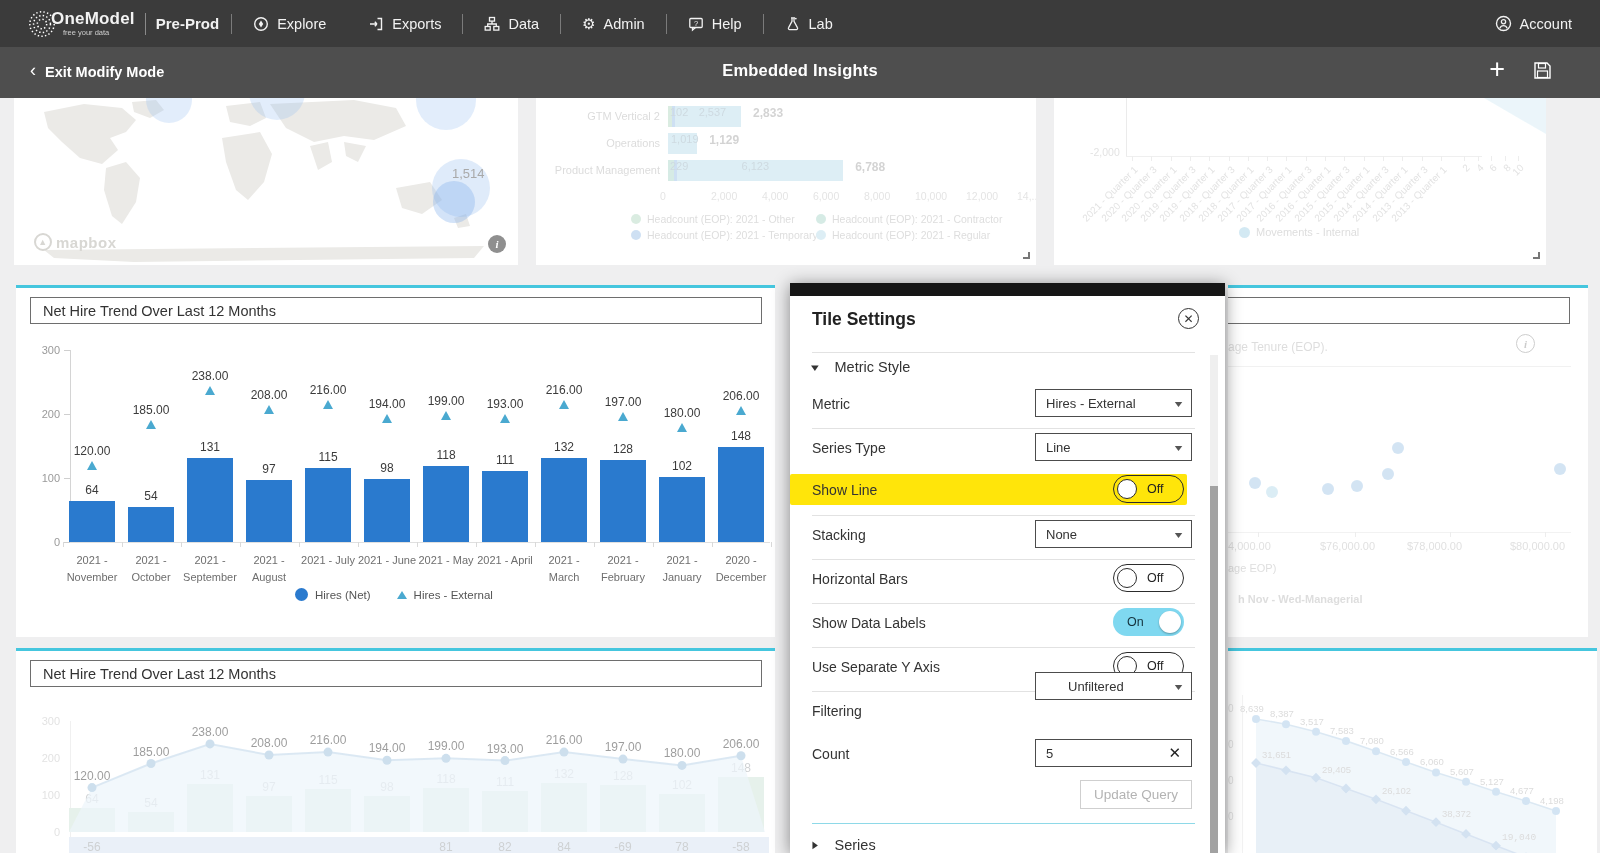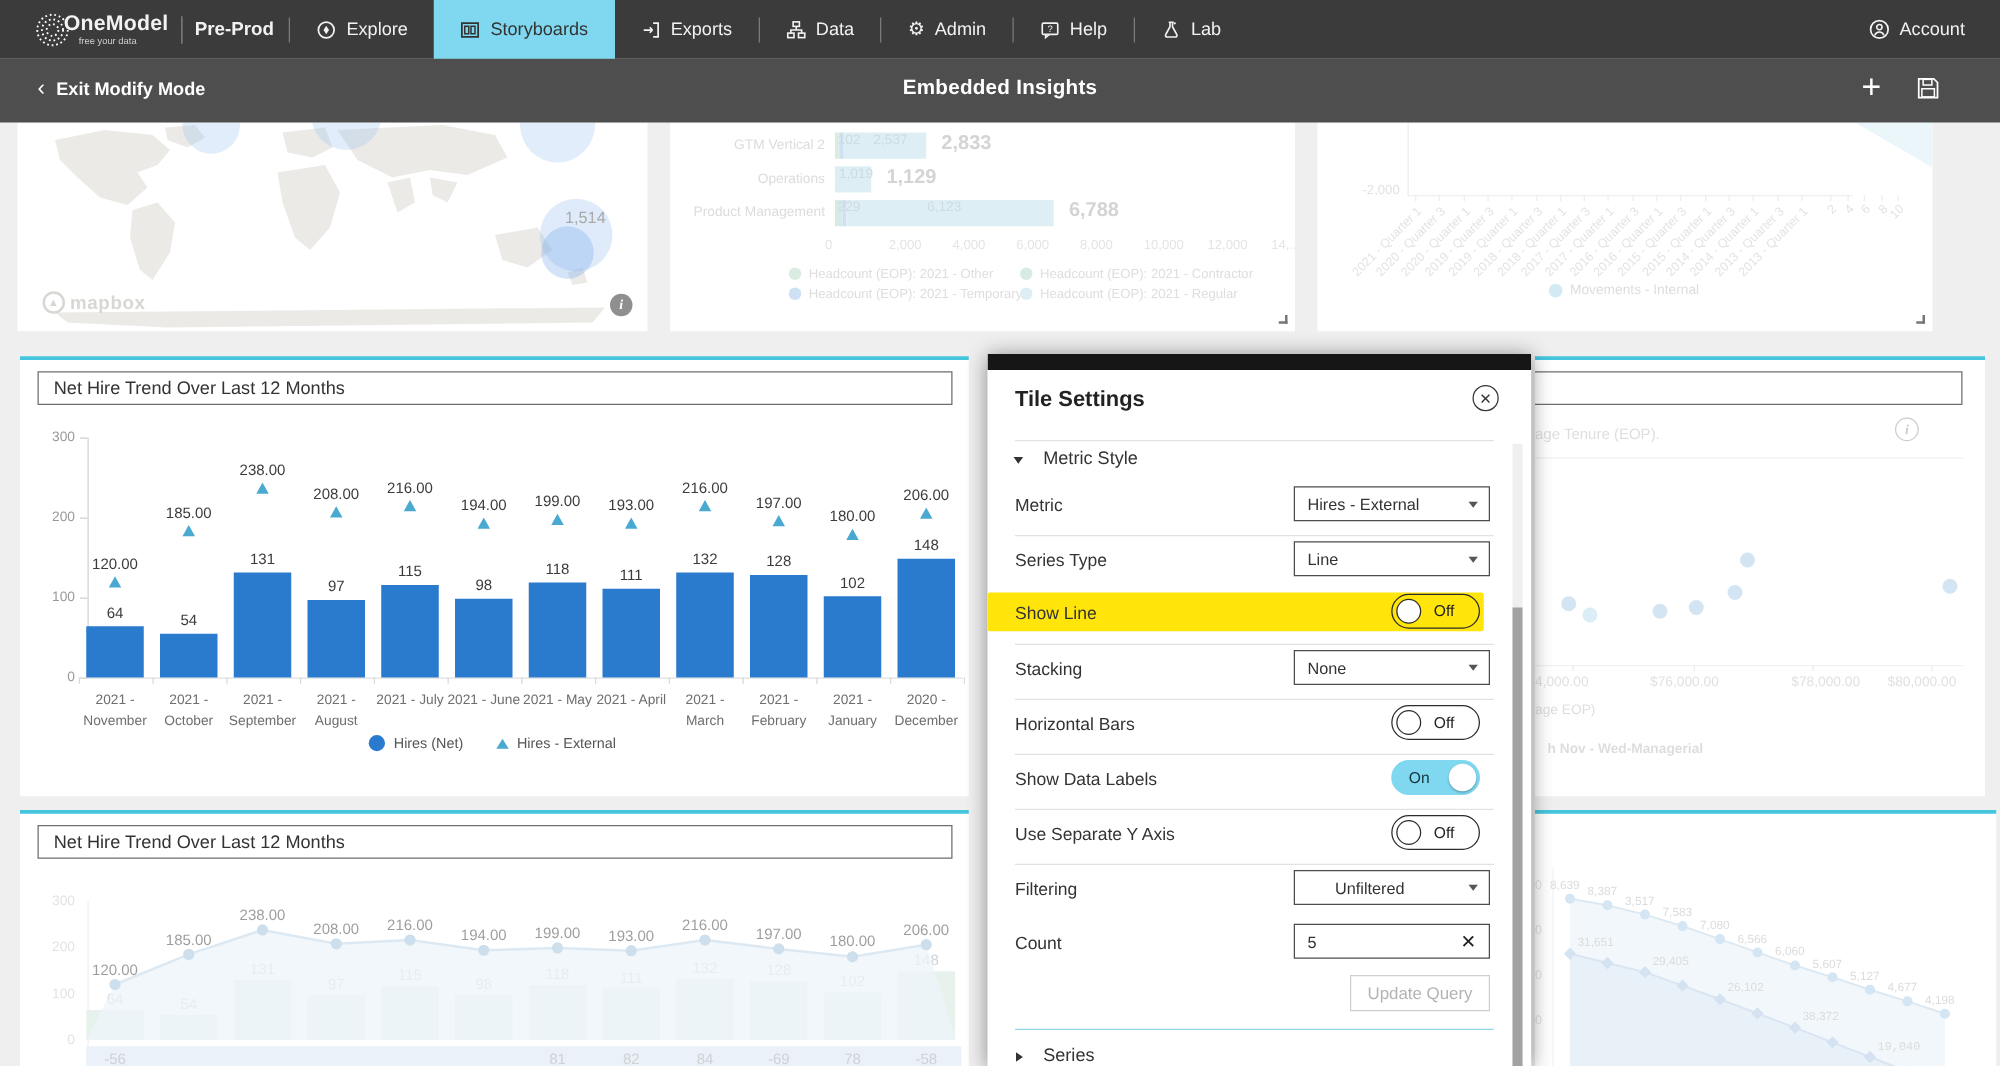--- a/index.html
+++ b/index.html
@@ -42,21 +42,21 @@
   .info-circle { position:absolute; width:19px; height:19px; border-radius:50%; color:#9b9b9b; border:1.6px solid #9b9b9b; font-size:11px; font-weight:bold; display:flex; align-items:center; justify-content:center; font-family:"Liberation Serif",serif; font-style:italic;}
   .info-solid { position:absolute; width:18px; height:18px; border-radius:50%; background:#8f8f8f; color:#fff; font-size:11px; font-weight:bold; display:flex; align-items:center;justify-content:center; font-family:"Liberation Serif",serif; font-style:italic;}
 
   
   .mapbox-logo { position:absolute; left:20px; bottom:14px; display:flex; align-items:center; gap:4px; color:#d8d7d3; font-weight:bold; font-size:15px; letter-spacing:.5px;}
   .mapbox-circ { width:18px; height:18px; border-radius:50%; border:2px solid #d8d7d3; display:flex;align-items:center;justify-content:center; font-size:9px; }
   .bubble-label { position:absolute; color:#a9a9a9; font-size:13px; }
   .hrow-label { position:absolute; text-align:right; font-size:11px; color:#b9b9b9; width:120px;}
   .hseg { height:22px; display:inline-block; }
   .hseg-label { font-size:11px; color:#9fb6c4; position:absolute; top:4px;}
-  .htotal { font-size:16px; color:#a9a9a9; font-weight:bold; position:absolute; top:4px;}
+  .htotal { font-size:12px; color:#a9a9a9; font-weight:bold; position:absolute; top:4px;}
   .hxticks span { position:absolute; font-size:10.5px; color:#c9c9c9; }
   .hlegend { position:absolute; font-size:10.5px; color:#bcbcbc; display:flex; align-items:center; gap:6px;}
   .dot { width:10px; height:10px; border-radius:50%; display:inline-block; flex:0 0 auto;}
 
   
   .qlabel { position:absolute; font-size:10px; color:#c6c6c6; transform:rotate(-45deg); transform-origin:right top; white-space:nowrap; text-align:right;}
   .axis-h { position:absolute; height:1px; background:#e0e0e0; }
   .axis-v { position:absolute; width:1px; background:#d9d9d9; }
   .tickmark { position:absolute; width:1px; height:5px; background:#dcdcdc; }
 
@@ -129,28 +129,20 @@
       <div class="nav-div"></div>
 
       <div class="nav-item">
         <svg width="16" height="16" viewBox="0 0 16 16">
           <circle cx="8" cy="8" r="6.3" fill="none" stroke="#f2f2f2" stroke-width="1.4"></circle>
           <path d="M8 4.6 L10.2 8 L8 11.4 L5.8 8 Z" fill="#f2f2f2" stroke="none"></path>
         </svg>
         <span>Explore</span>
       </div>
 
-      <div class="nav-item active">
-        <svg width="16" height="16" viewBox="0 0 16 16">
-          <rect x="1.5" y="2.5" width="13" height="11" fill="none" stroke="#333" stroke-width="1.4"></rect>
-          <rect x="3.8" y="5" width="3.2" height="6" fill="none" stroke="#333" stroke-width="1.2"></rect>
-          <rect x="8.8" y="5" width="3.2" height="6" fill="none" stroke="#333" stroke-width="1.2"></rect>
-        </svg>
-        <span>Storyboards</span>
-      </div>
 
       <div class="nav-item">
         <svg width="16" height="16" viewBox="0 0 16 16">
           <path d="M9.5 2.5 H13.5 V13.5 H9.5" fill="none" stroke="#f2f2f2" stroke-width="1.4"></path>
           <path d="M2 8 H9 M9 8 L6.8 5.8 M9 8 L6.8 10.2" fill="none" stroke="#f2f2f2" stroke-width="1.4"></path>
         </svg>
         <span>Exports</span>
       </div>
       <div class="nav-div"></div>
 
@@ -475,21 +467,21 @@
         <div class="sc-dot" style="left: 123.03px; top: 191.5px; width: 12px; height: 12px; background: rgb(169, 203, 233); position: absolute;"></div>
         <div class="sc-dot" style="left: 154.08px; top: 179.5px; width: 12px; height: 12px; background: rgb(169, 203, 233); position: absolute;"></div>
         <div class="sc-dot" style="left: 164.085px; top: 154px; width: 12px; height: 12px; background: rgb(169, 203, 233); position: absolute;"></div>
         <div class="sc-dot" style="left: 325.89px; top: 175px; width: 12px; height: 12px; background: rgb(169, 203, 233); position: absolute;"></div>
         <div style="left: 0px; top: 244px; width: 343px; height: 1px; background: rgb(230, 230, 230); position: absolute;"></div>
         <div class="tickmark" style="left: 30px; top: 244px; position: absolute;"></div>
         <div class="sc-xtick" style="left: 0px; top: 252px; position: absolute;">4,000.00</div>
         <div class="tickmark" style="left: 127px; top: 244px; position: absolute;"></div>
         <div class="sc-xtick" style="left: 92px; top: 252px; position: absolute;">$76,000.00</div>
         <div class="tickmark" style="left: 222px; top: 244px; position: absolute;"></div>
-        <div class="sc-xtick" style="left: 205px; top: 252px; position: absolute;">$78,000.00</div>
+        <div class="sc-xtick" style="left: 179px; top: 252px; position: absolute;">$78,000.00</div>
         <div class="tickmark" style="left: 317px; top: 244px; position: absolute;"></div>
         <div class="sc-xtick" style="left: 282px; top: 252px; position: absolute;">$80,000.00</div>
         <div class="sc-frag" style="left: 0px; top: 274px; font-size: 11px; position: absolute;">age EOP)</div>
         <div class="sc-frag" style="left: 10px; top: 305px; font-size: 11px; font-weight: bold; position: absolute;">h Nov - Wed-Managerial</div>
       </div>
   </div>
 
   <div class="cyan-line" style="left:16px; top:648px; width:759px;"></div>
   <div class="cyan-line" style="left:1228px; top:648px; width:369px;"></div>
 
@@ -674,21 +666,21 @@
     <div class="p-div" style="top:364px;"></div>
 
     <div class="p-label" style="top:376px;">Use Separate Y Axis</div>
     <div class="toggle-off" style="top:369px;">
       <span class="knob"></span>
       <span class="tlabel">Off</span>
     </div>
     <div class="p-div" style="top:408px;"></div>
 
     <div class="p-label" style="top:420px;">Filtering</div>
-    <div class="p-select" style="top:413px;padding-left:32px;">
+    <div class="p-select" style="top:389px;padding-left:32px;">
       <span>Unfiltered</span>
       <span class="sel-chev">▾</span>
     </div>
 
     <div class="p-label" style="top:463px;">Count</div>
     <div class="p-input" style="top:456px;">
       <span>5</span>
       <span class="clr">✕</span>
     </div>
 

